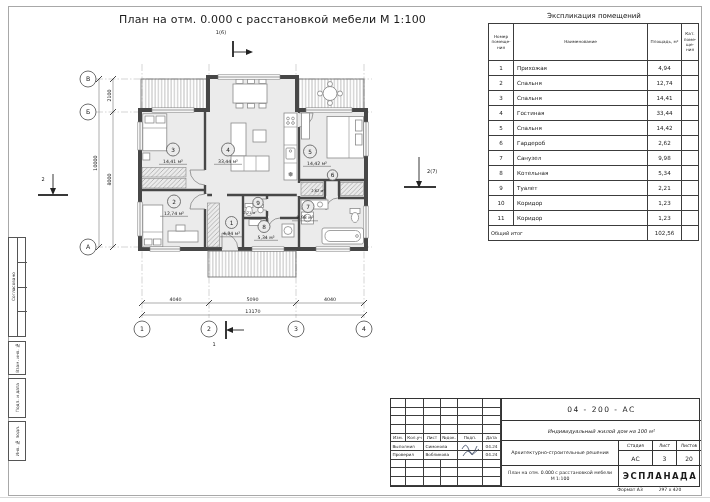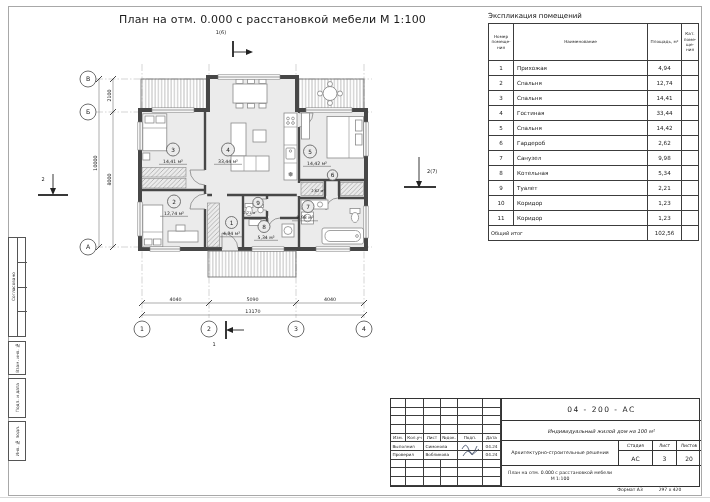--- a/index.html
+++ b/index.html
@@ -31,21 +31,21 @@
   .rl circle{fill:#ebebeb;stroke:#555;stroke-width:.8}
   .rl .num{font-size:5.8px;text-anchor:middle}
   .rl .area{font-size:4.6px;text-anchor:middle}
   .rl .tiny{font-size:3.6px}
   .rl line{stroke:#555;stroke-width:.5}
   .mk{stroke:#222}
   .mtx{font-size:5px}
 
   
   #schedule{position:absolute;left:488px;top:12px;width:212px}
-  #schedule .sch-title{text-align:left;font-size:7px;margin:0 0 3px 0;color:#111}
+  #schedule .sch-title{text-align:center;font-size:7px;margin:0 0 3px 0;color:#111}
   #schedule table{border-collapse:collapse;table-layout:fixed;width:211px}
   #schedule th,#schedule td{border:1px solid #3c3c3c;overflow:hidden;padding:0}
   #schedule th{font-weight:normal;font-size:4.2px;line-height:1.3;white-space:pre-line;height:36px;vertical-align:middle}
   #schedule td{font-size:5.6px;height:14px;text-align:center;vertical-align:middle}
   #schedule td.nm{text-align:left;padding-left:3px}
   #schedule td.tot{text-align:left;padding-left:2px;font-size:5px}
 
   
   #titleblock{position:absolute;left:390px;top:398px;width:310px;height:89px;
               border:1.4px solid #333;box-sizing:border-box;background:#fff}
@@ -534,20 +534,21 @@
   <div class="tbc" id="tb-doc">04 - 200 - АС</div>
   <div class="tbc" id="tb-project">Индивидуальный жилой дом на 100 м²</div>
   <div class="tbc" id="tb-section">Архитектурно-строительные решения</div>
   <div class="tbc" id="tb-sheettitle">План на отм. 0.000 с расстановкой мебели М 1:100</div>
   <div class="tbc tb-sh" style="left:227px;width:34px">Стадия</div>
   <div class="tbc tb-sh" style="left:261px;width:24px">Лист</div>
   <div class="tbc tb-sh" style="left:285px;width:25px;border-right:none">Листов</div>
   <div class="tbc tb-sv" style="left:227px;width:34px">АС</div>
   <div class="tbc tb-sv" style="left:261px;width:24px">3</div>
   <div class="tbc tb-sv" style="left:285px;width:25px">20</div>
+  <div class="tbc" id="tb-logo">ЭСПЛАНАДА</div>
 </div>
 
 <div id="stampcol">
   <div class="scell" style="top:0;height:100px">
     <span class="vtext" style="position:absolute;left:0;width:9px;height:100%;display:flex;align-items:center;justify-content:center">Согласовано</span>
     <div class="sgl" style="left:8px;top:0;width:1px;height:98px"></div>
     <div class="sgl" style="left:8px;top:24px;width:10px;height:1px"></div>
     <div class="sgl" style="left:8px;top:49px;width:10px;height:1px"></div>
     <div class="sgl" style="left:8px;top:73px;width:10px;height:1px"></div>
   </div>

